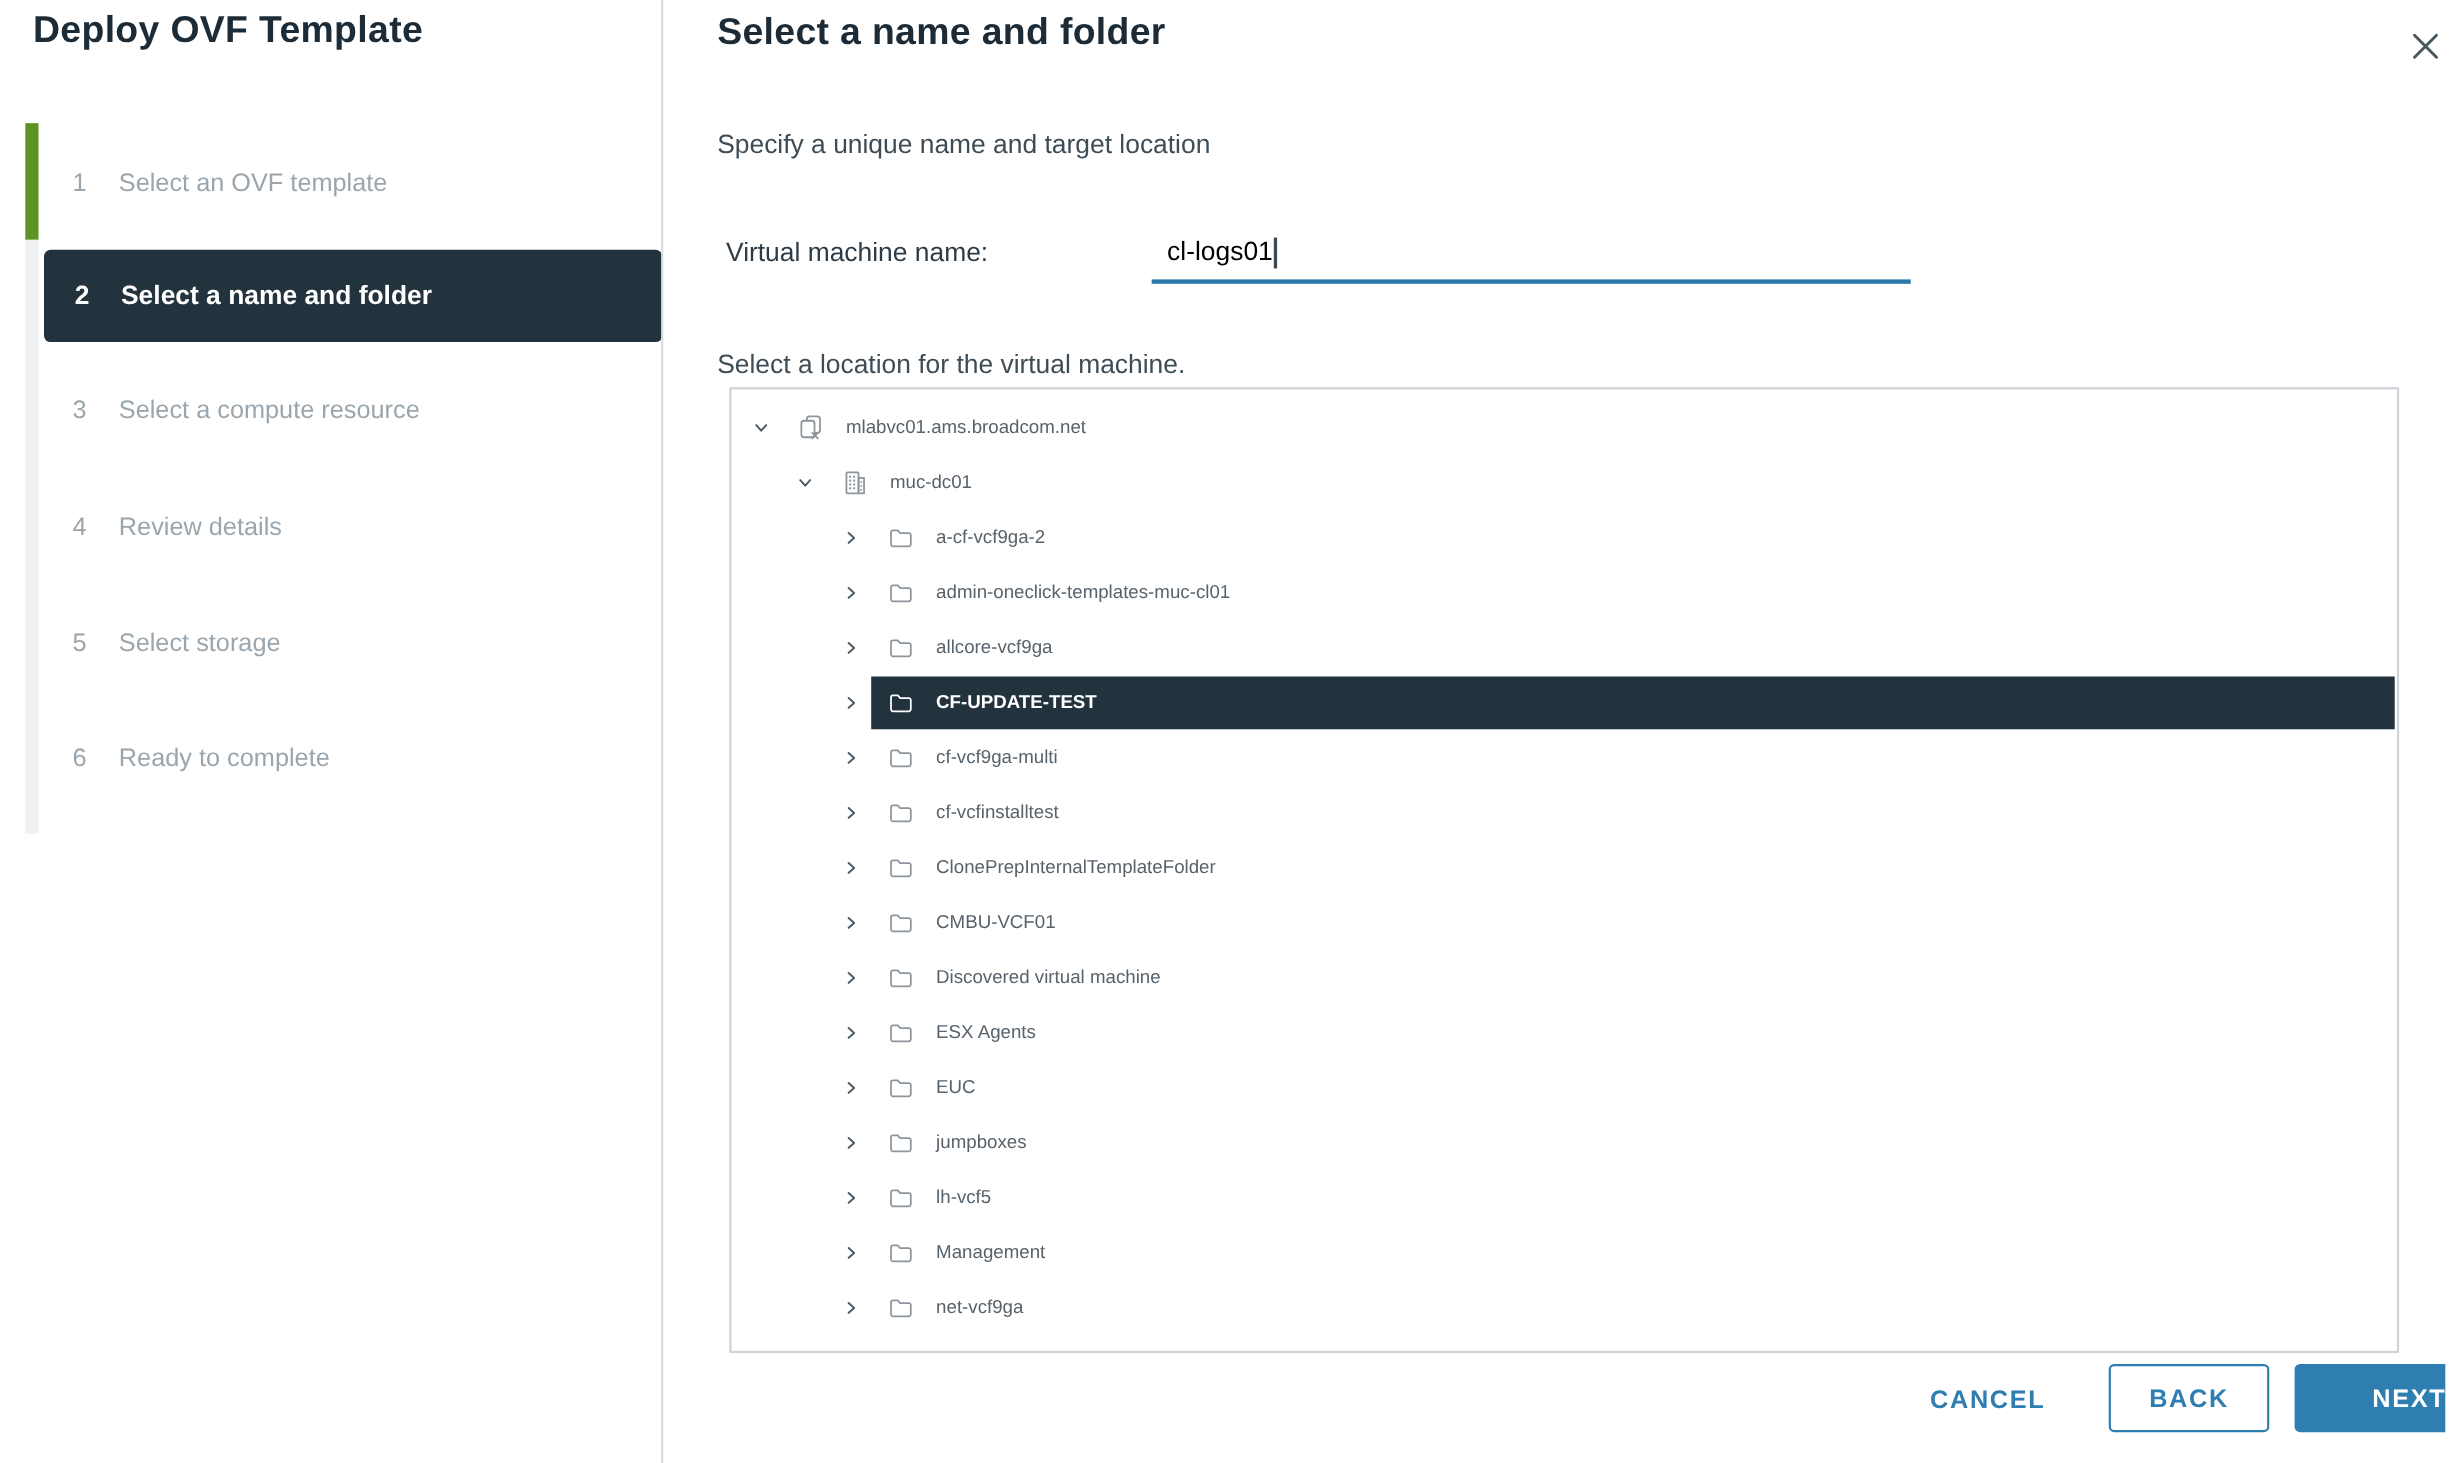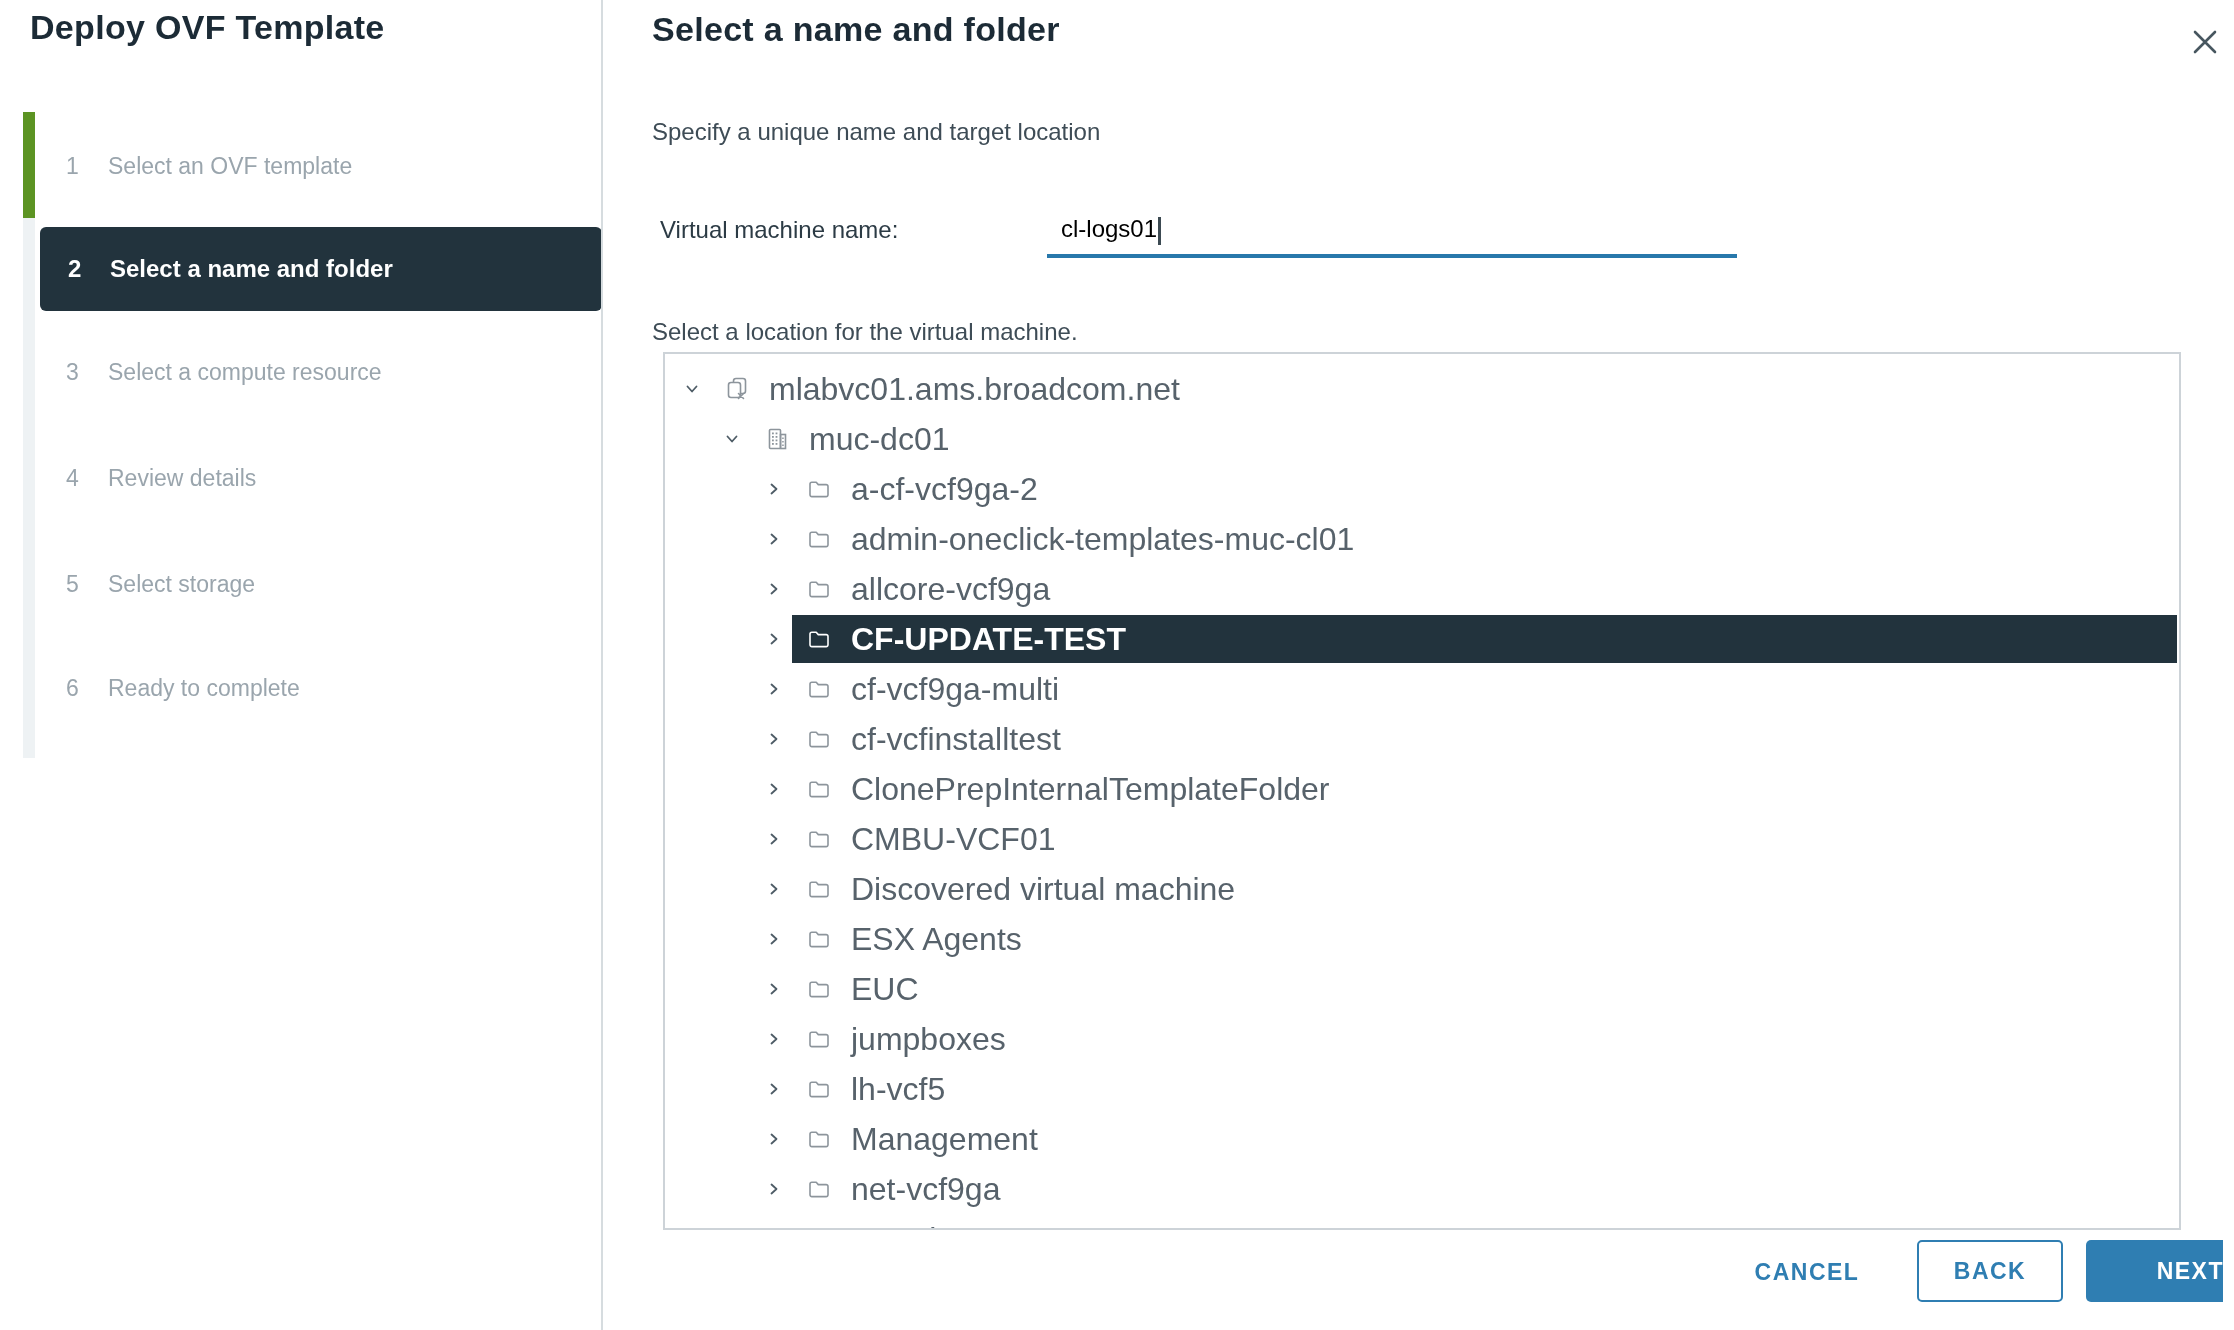--- a/index.html
+++ b/index.html
@@ -35,21 +35,21 @@
   .vm-input{position:absolute;left:1047px;top:206px;width:690px;height:48px;
             border-bottom:4px solid #2878ab;font-size:24px;color:#000000;cursor:text;}
   .vm-input .value{display:inline-block;padding-left:14px;line-height:46px;}
   .caret{display:inline-block;width:3px;height:28px;background:#3c4a52;
          vertical-align:middle;margin-left:1px;}
 
   
   .loc-label{position:absolute;left:652px;top:318px;font-size:24px;color:#3e4c56;white-space:nowrap;}
   .tree{position:absolute;left:663px;top:352px;width:1518px;height:878px;background:#fff;
         border:2px solid #cdd3d8;box-sizing:border-box;overflow:hidden;}
-  .trow{position:absolute;left:0;width:100%;height:50px;font-size:32px;color:#57626b;cursor:pointer;}
+  .trow{position:absolute;left:0;width:100%;height:50px;font-size:17px;color:#57626b;cursor:pointer;}
   .trow .chev{position:absolute;top:17px;width:16px;height:16px;color:#4e5c66;z-index:2;}
   .trow .node-icon{position:absolute;top:13px;width:24px;height:24px;color:#8d959c;z-index:2;}
   .trow .tlabel{position:absolute;line-height:50px;white-space:nowrap;z-index:2;}
   .lvl0 .chev{left:19px}.lvl0 .node-icon{left:60px}.lvl0 .tlabel{left:104px}
   .lvl1 .chev{left:59px}.lvl1 .node-icon{left:100px}.lvl1 .tlabel{left:144px}
   .lvl2 .chev{left:101px}.lvl2 .node-icon{left:142px}.lvl2 .tlabel{left:186px}
   .trow.selected .hl{position:absolute;left:127px;top:1px;right:2px;bottom:1px;
                      background:#22333d;z-index:1;}
   .trow.selected .tlabel{color:#ffffff;font-weight:700;}
   .trow.selected .node-icon{color:#ffffff;}

